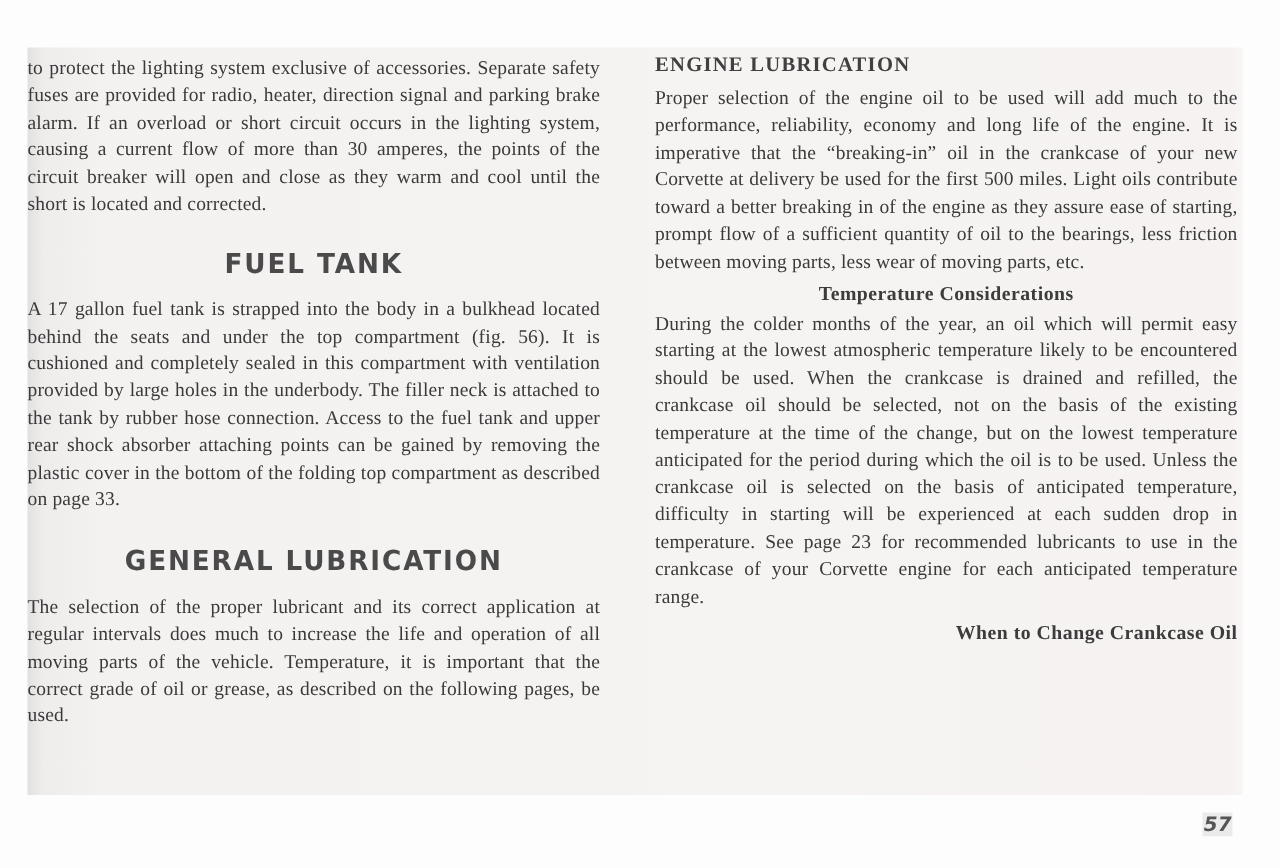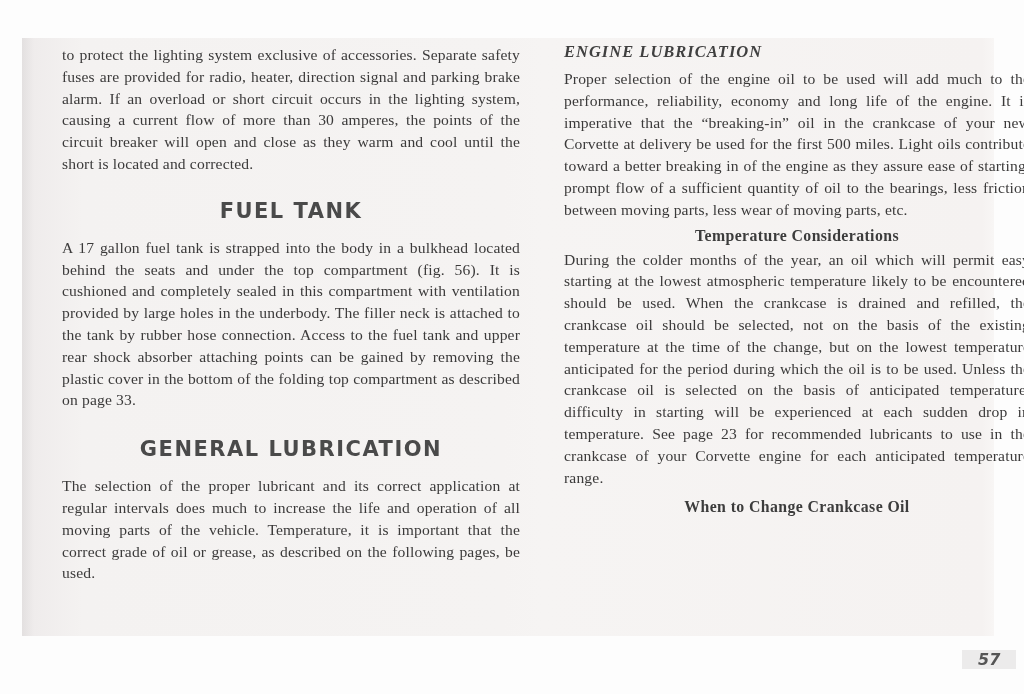--- a/index.html
+++ b/index.html
@@ -19,21 +19,20 @@
       position: absolute;
       left: 22px;
       top: 38px;
       width: 972px;
       height: 598px;
       background: linear-gradient(90deg, #e3e0e0 0px, #efecec 12px, #f4f2f1 60px, #f5f3f2 480px, #f6f4f3 520px, #f5f2f1 960px, #f8f6f5 972px);
     }
     .col {
       position: absolute;
       top: 0;
-      padding-left: 40px;
     }
     .col-left {
       left: 0;
       width: 458px;
     }
     .col-right {
       left: 502px;
       width: 466px;
     }
     p.body {
@@ -55,42 +54,41 @@
       margin: 0;
       transform: scaleY(1.05);
     }
     .h-serif-caps {
       font-family: "Liberation Serif", "DejaVu Serif", serif;
       font-weight: bold;
       font-size: 16.5px;
       letter-spacing: 1px;
       color: #404040;
       margin: 0;
-      font-style: italic;
     }
     .h-serif-sub {
       font-family: "Liberation Serif", "DejaVu Serif", serif;
       font-weight: bold;
       font-size: 15.8px;
       letter-spacing: 0.4px;
       text-align: center;
       color: #3c3c3c;
       margin: 0;
     }
     .page-number {
       position: absolute;
       left: 962px;
       top: 650px;
       font-family: "DejaVu Sans", "Liberation Sans", sans-serif;
       font-weight: bold;
       font-style: italic;
       font-size: 16px;
       color: #555;
       background: #ecebeb;
-      padding: 0 16px;
+      padding: 0 1px;
     }
   </style>
 </head>
 <body>
 
 <div class="page-scan">
 
   <div class="col col-left">
     <p class="body" style="margin-top:6px;">to protect the lighting system exclusive of accessories. Separate safety fuses are provided for radio, heater, direction signal and parking brake alarm. If an overload or short circuit occurs in the lighting system, causing a current flow of more than 30 amperes, the points of the circuit breaker will open and close as they warm and cool until the short is located and corrected.</p>
 
@@ -101,18 +99,18 @@
     <p class="body">The selection of the proper lubricant and its correct application at regular intervals does much to increase the life and operation of all moving parts of the vehicle. Temperature, it is important that the correct grade of oil or grease, as described on the following pages, be used.</p>
   </div>
 
   <div class="col col-right">
     <h3 class="h-serif-caps" style="margin-top:4px;margin-bottom:6px;">ENGINE LUBRICATION</h3>
     <p class="body">Proper selection of the engine oil to be used will add much to the performance, reliability, economy and long life of the engine. It is imperative that the “breaking-in” oil in the crankcase of your new Corvette at delivery be used for the first 500 miles. Light oils contribute toward a better breaking in of the engine as they assure ease of starting, prompt flow of a sufficient quantity of oil to the bearings, less friction between moving parts, less wear of moving parts, etc.</p>
 
     <h4 class="h-serif-sub" style="margin-top:6px;margin-bottom:4px;">Temperature Considerations</h4>
     <p class="body">During the colder months of the year, an oil which will permit easy starting at the lowest atmospheric temperature likely to be encountered should be used. When the crankcase is drained and refilled, the crankcase oil should be selected, not on the basis of the existing temperature at the time of the change, but on the lowest temperature anticipated for the period during which the oil is to be used. Unless the crankcase oil is selected on the basis of anticipated temperature, difficulty in starting will be experienced at each sudden drop in temperature. See page 23 for recommended lubricants to use in the crankcase of your Corvette engine for each anticipated temperature range.</p>
 
-    <h4 class="h-serif-sub" style="margin-top:10px;margin-bottom:6px;">When to Change Crankcase Oil</h4>
+    <h4 class="h-serif-sub" style="margin-top:10px;margin-bottom:6px;text-align:right;">When to Change Crankcase Oil</h4>
   </div>
 
 </div>
 
 <div class="page-number">57</div>
 
 </body></html>

